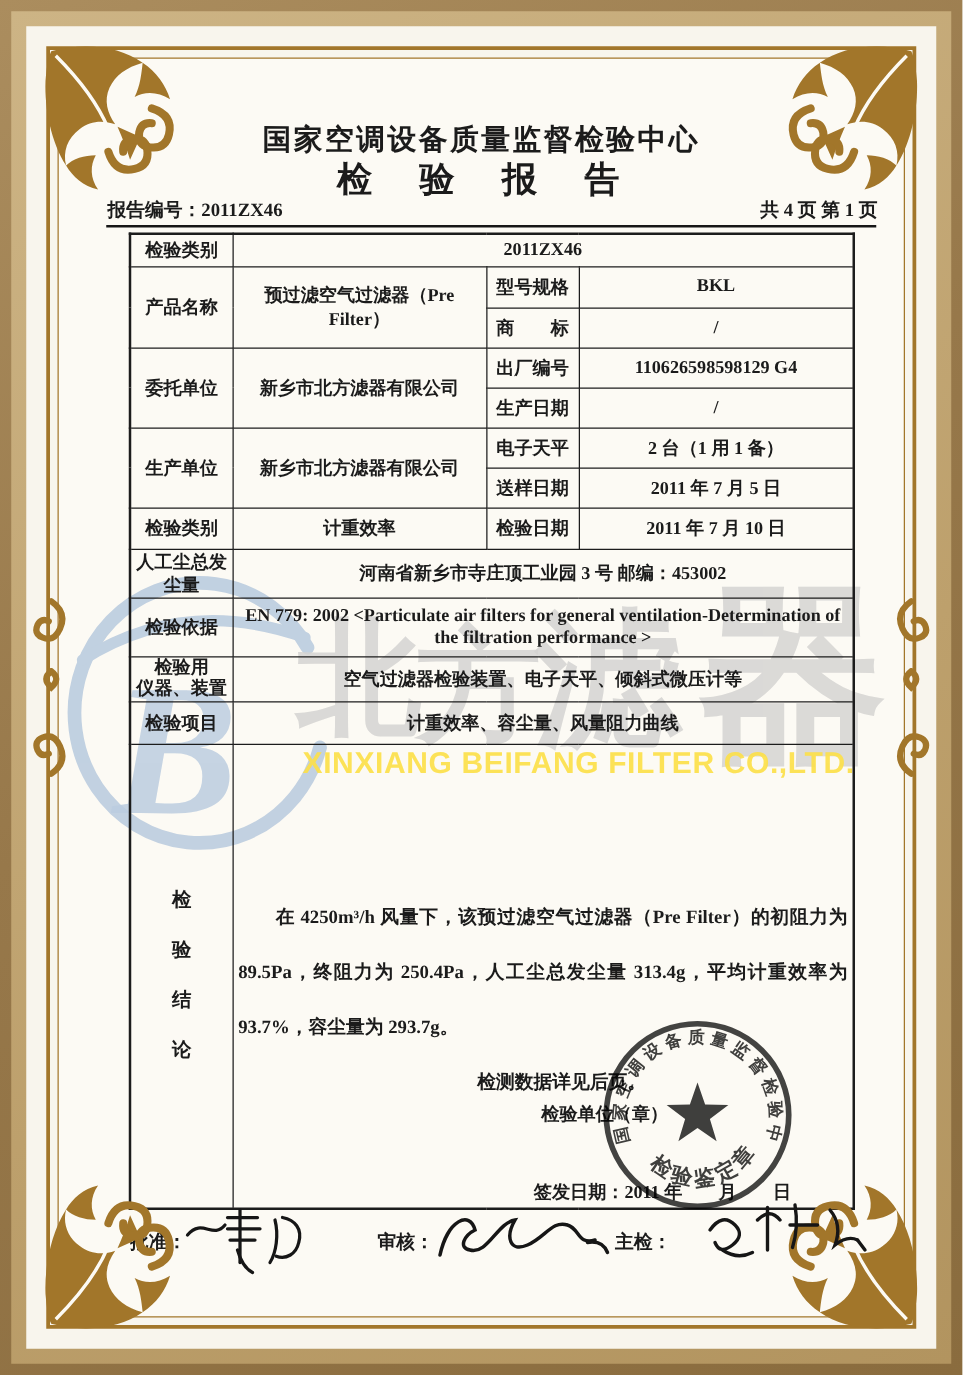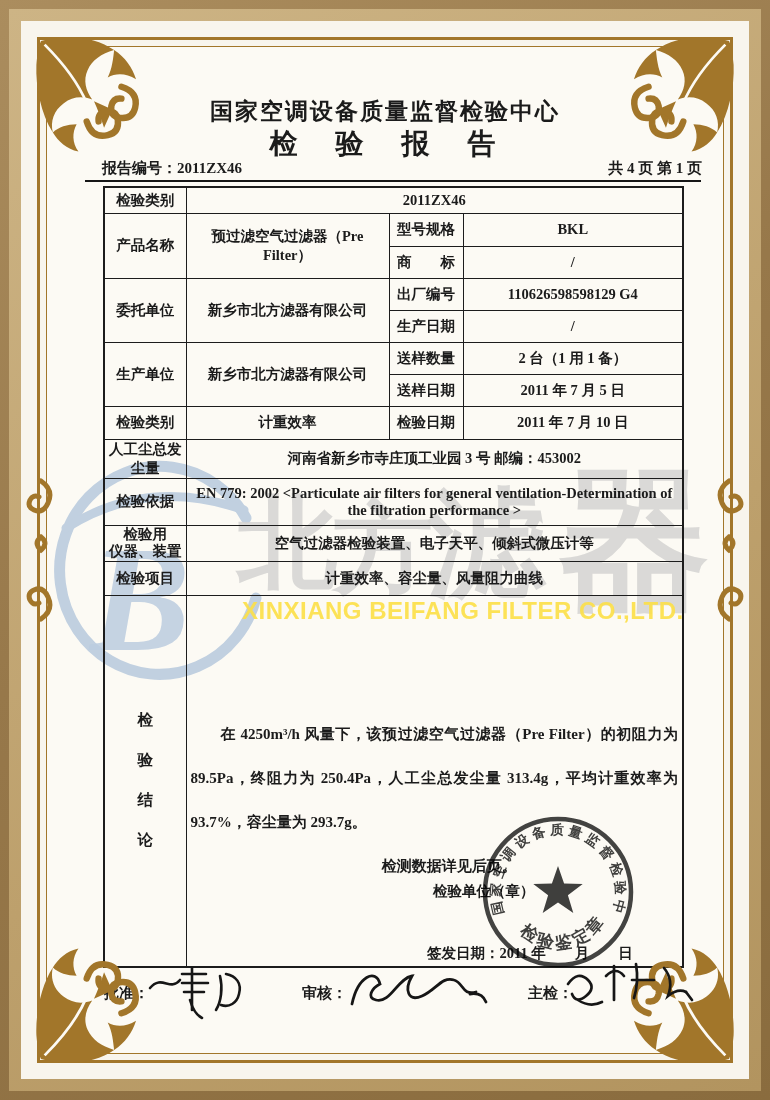--- a/index.html
+++ b/index.html
@@ -20,21 +20,21 @@
   .side-left{left:26px;top:475px;}
   .side-right{right:26px;top:475px;transform:scaleX(-1);}
   
   .wm{position:absolute;z-index:1;}
   .wm-char{position:absolute;color:#d5d4d2;font-weight:700;opacity:.85;font-family:"Liberation Serif",serif;line-height:1;}
   .wm-en{position:absolute;left:242px;top:597px;font-family:"Liberation Sans","DejaVu Sans",sans-serif;font-weight:700;font-size:24px;letter-spacing:.5px;color:#fde047;opacity:.9;white-space:nowrap;}
   
   .content{position:absolute;inset:0;z-index:2;color:#1b1b1b;}
   .org-title{position:absolute;left:0;right:0;top:96px;text-align:center;font-size:23px;font-weight:700;letter-spacing:2px;}
   .doc-title{position:absolute;left:0;right:0;top:125px;text-align:center;font-size:28px;font-weight:700;letter-spacing:5px;}
-  .meta-row{position:absolute;left:86px;right:68px;top:159px;font-size:15px;font-weight:700;display:flex;justify-content:space-between;margin-left:16px;}
+  .meta-row{position:absolute;left:86px;right:68px;top:159px;font-size:15px;font-weight:700;display:flex;justify-content:space-between;}
   .meta-underline{position:absolute;left:85px;top:180px;width:616px;height:2px;background:#161616;}
   table.report{position:absolute;left:103px;top:186px;border-collapse:collapse;table-layout:fixed;width:579px;}
   table.report td{border:1.5px solid #1c1c1c;font-size:14.5px;font-weight:700;text-align:center;vertical-align:middle;padding:0 4px;background:transparent;}
   table.report{border:2px solid #1c1c1c;}
   td.val-left{text-align:left;padding-left:12px;}
   .small2{font-size:13.5px;line-height:17px;}
   td.concl-cell{vertical-align:top;text-align:left;padding:0 16px 0 20px;}
   .concl-p{margin:0;padding-top:38px;text-indent:2em;font-size:15px;line-height:44px;font-weight:700;text-align:justify;}
   .concl-note{margin:0;text-indent:2em;font-size:15px;line-height:44px;font-weight:700;}
   .vlabel{display:flex;flex-direction:column;align-items:center;justify-content:center;gap:19px;height:100%;font-size:15.5px;font-weight:700;}
@@ -177,21 +177,21 @@
         <td>出厂编号</td>
         <td>110626598598129 G4</td>
       </tr>
       <tr style="height:32px;padding-left:48px;">
         <td>生产日期</td>
         <td>/</td>
       </tr>
       <tr style="height:32px;">
         <td rowspan="2">生产单位</td>
         <td rowspan="2">新乡市北方滤器有限公司</td>
-        <td>送样数量</td>
+        <td>电子天平</td>
         <td>2 台（1 用 1 备）</td>
       </tr>
       <tr style="height:32px;">
         <td>送样日期</td>
         <td>2011 年 7 月 5 日</td>
       </tr>
       <tr style="height:33px;">
         <td>检验类别</td>
         <td>计重效率</td>
         <td>检验日期</td>
@@ -231,21 +231,21 @@
         </td>
       </tr>
     </tbody>
       </table>
 
     <div class="signoff-unit">检验单位（章）</div>
     <div class="signoff-date">签发日期：2011 年　　月　　日</div>
 
     <div class="sig-label" style="left:104px;">批准：</div>
     <div class="sig-label" style="left:302px;">审核：</div>
-    <div class="sig-label" style="left:528px;">主检：</div>
+    <div class="sig-label" style="left:492px;">主检：</div>
   </div>
 
   <svg class="stamp" width="172" height="172" viewBox="-86 -86 172 172">
     <defs>
       <path id="ringTop" d="M -52,26 A 58,58 0 1 1 52,26" fill="none"></path>
       <path id="ringBottom" d="M -42,36 A 54,54 0 0 0 42,36" fill="none"></path>
     </defs>
     <circle cx="0" cy="0" r="73" fill="none" stroke="#2f2f2f" stroke-width="4.5"></circle>
     <polygon fill="#2b2b2b" points="0,-26 -6.1,-8.4 -24.7,-8 -9.9,3.2 -15.3,21 0,10.4 15.3,21 9.9,3.2 24.7,-8 6.1,-8.4"></polygon>
     <text font-family="Liberation Serif,serif" font-size="13.5" font-weight="bold" fill="#2b2b2b" letter-spacing="4">

